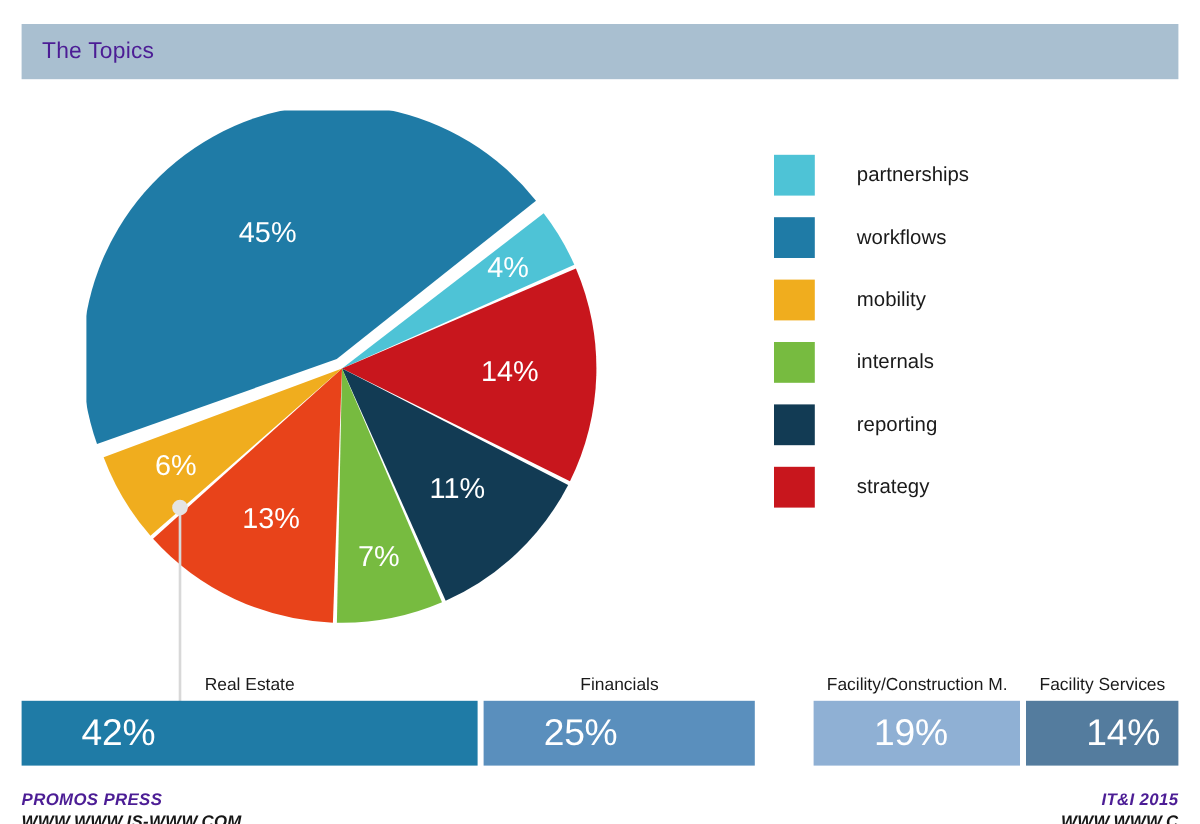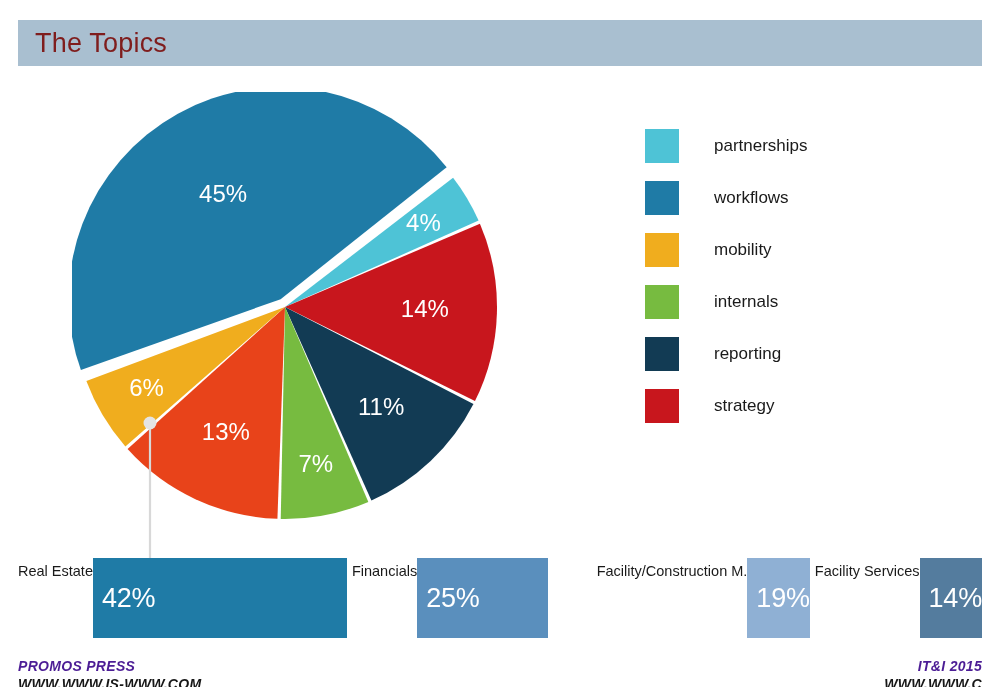--- a/index.html
+++ b/index.html
@@ -22,22 +22,22 @@
     position: absolute;
     left: 18px;
     top: 20px;
     width: 964px;
     height: 46px;
     background: #a9bfd0;
     display: flex;
     align-items: center;
   }
   #title-text {
-    color: #7f1d1d;
-    font-size: 27px;
+    color: #4c1d95;
+    font-size: 19px;
     font-weight: 400;
     letter-spacing: 0.2px;
     padding-left: 17px;
   }
 
   
   #pie-wrap {
     position: absolute;
     left: 72px;
     top: 92px;
@@ -93,41 +93,43 @@
     position: absolute;
     left: 18px;
     top: 558px;
     width: 964px;
     height: 80px;
     display: flex;
     gap: 5px;
   }
   .bar-col {
     display: flex;
-    flex-direction: row;
+    flex-direction: column;
+    text-align: center;
   }
   .bar-caption {
     font-size: 14.5px;
     color: #1a1a1a;
     height: 26px;
     line-height: 26px;
     white-space: nowrap;
     overflow: hidden;
   }
   .bar-block {
     flex: 1;
     display: flex;
     align-items: center;
     min-height: 47px;
   }
   .bar-value {
     color: #ffffff;
-    font-size: 27px;
+    font-size: 31px;
     padding-left: 9px;
     letter-spacing: -0.2px;
+    margin-left: 41px;
   }
 
   
   #footer {
     position: absolute;
     left: 18px;
     top: 658px;
     width: 964px;
     display: flex;
     justify-content: space-between;

